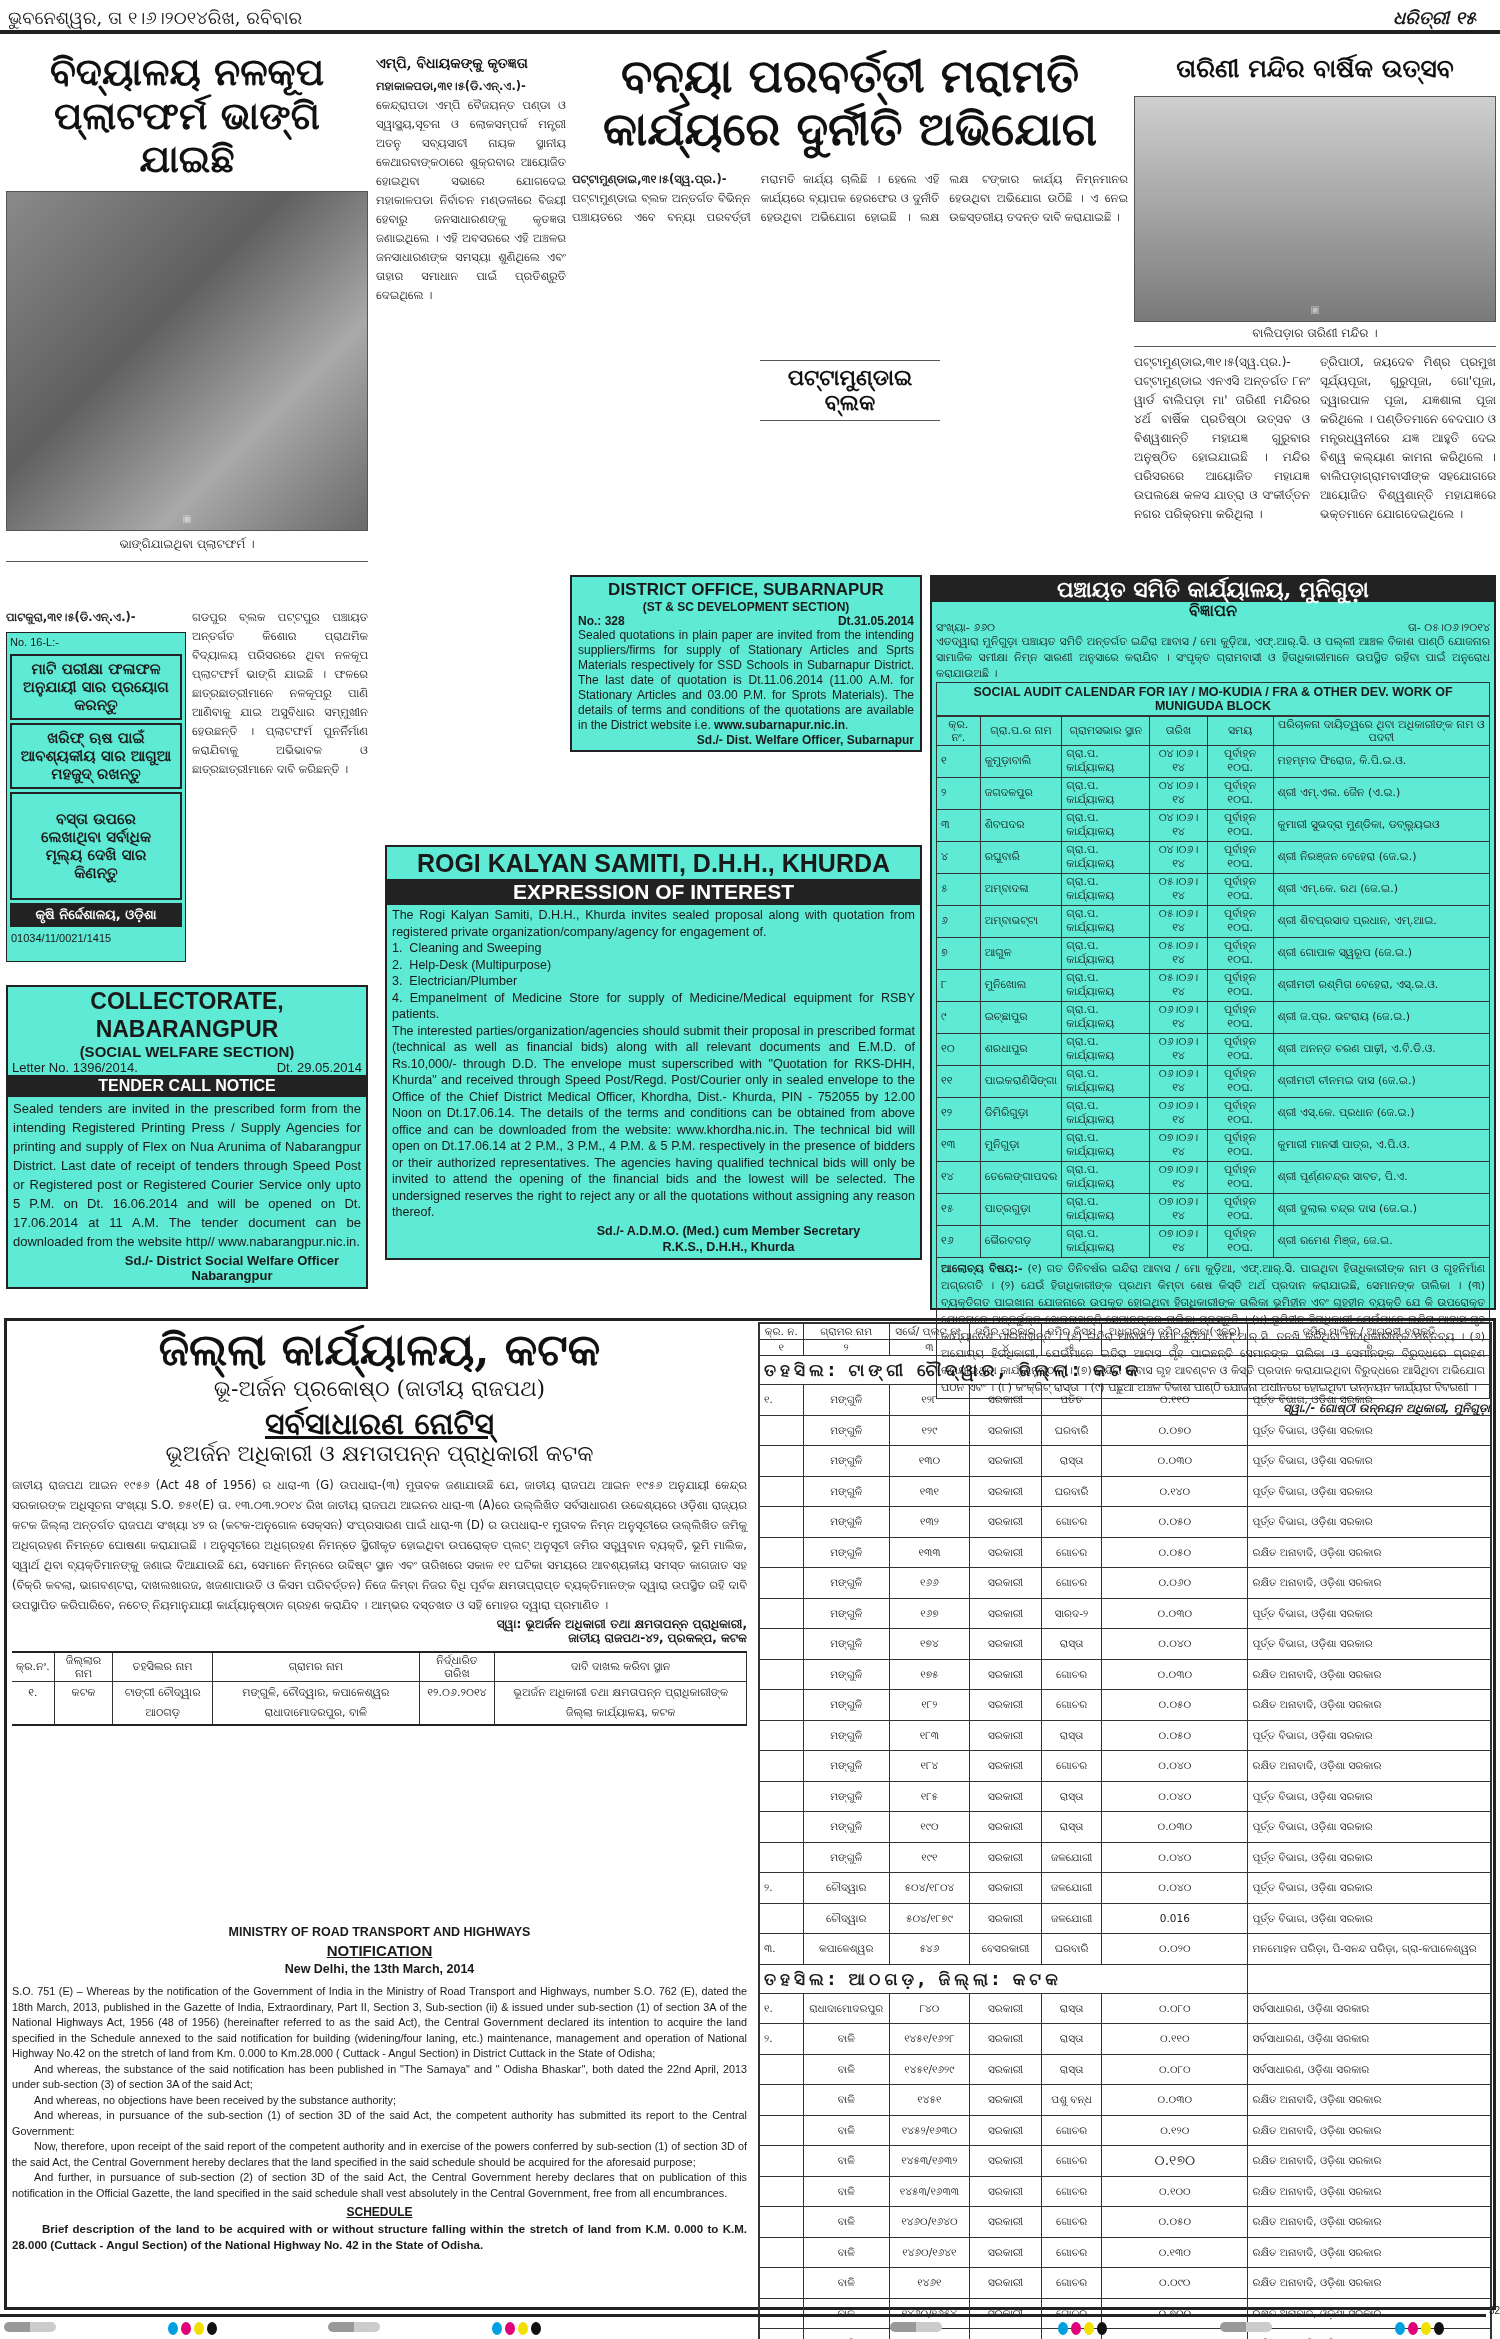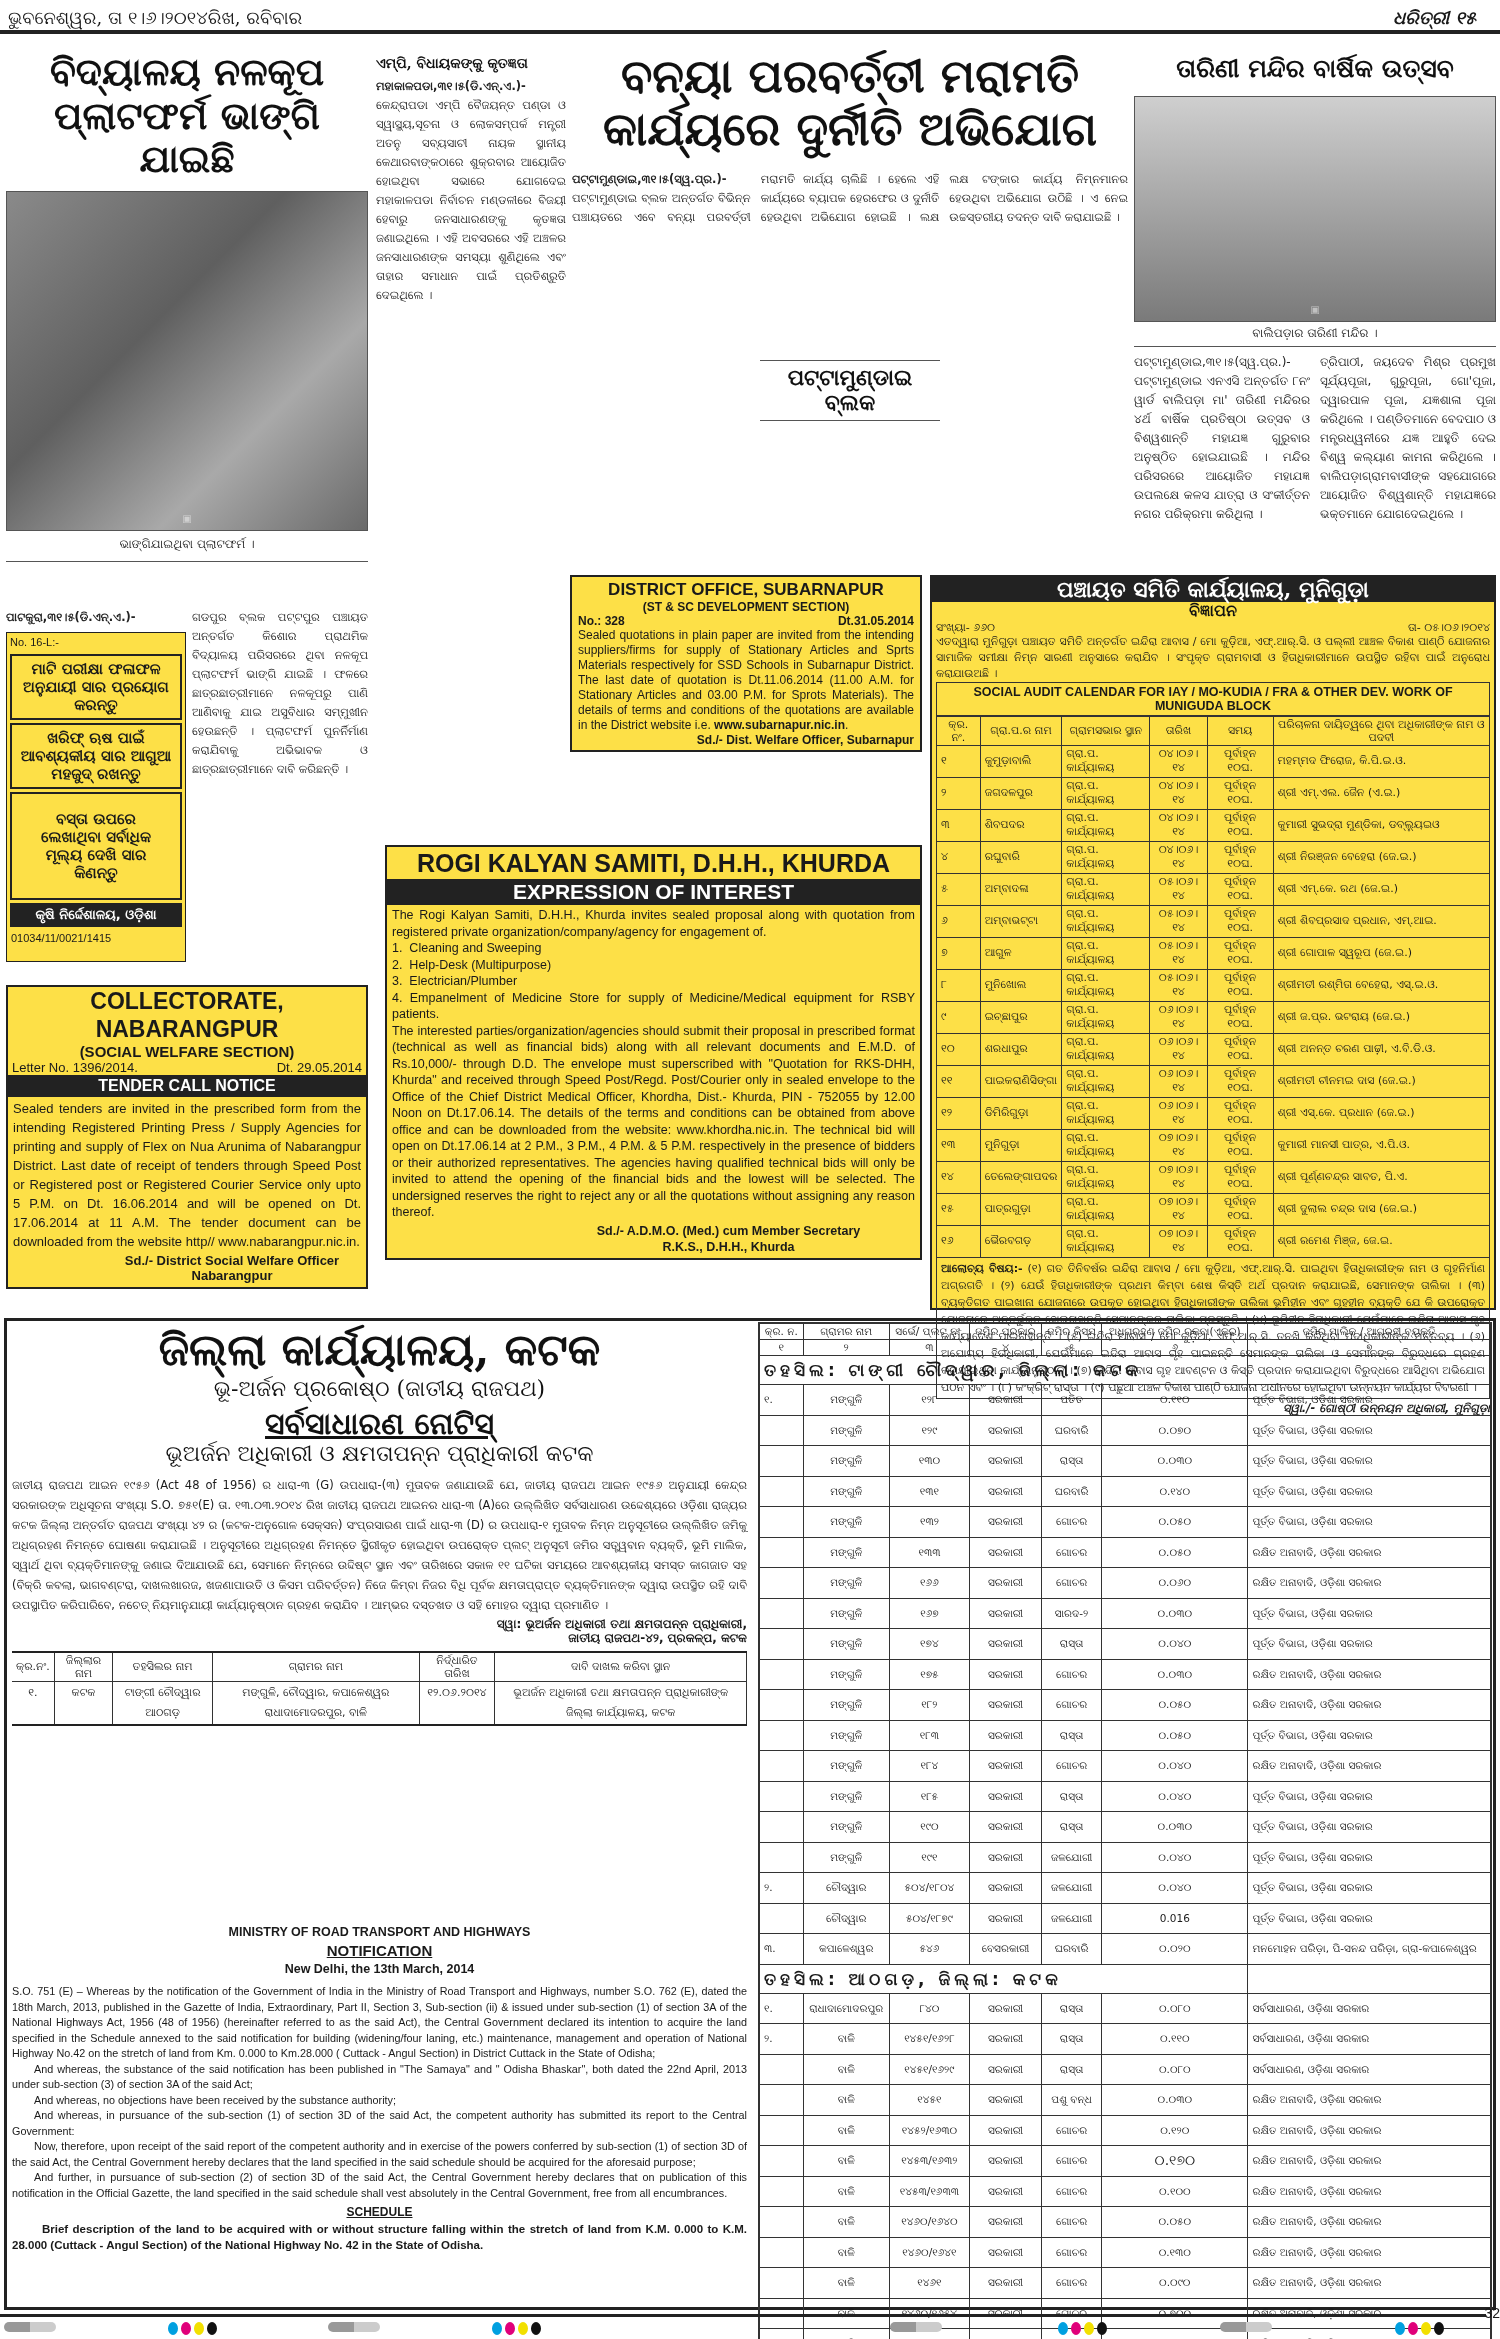--- a/index.html
+++ b/index.html
@@ -6,21 +6,21 @@
   body { width: 1500px; height: 2339px; background: #fff; color: #1a1a1a; font-family: "DejaVu Sans", sans-serif; position: relative; overflow: hidden; }
   .masthead { position: absolute; left: 8px; right: 24px; top: 4px; height: 28px; display: flex; justify-content: space-between; align-items: center; font-size: 18px; font-family: "DejaVu Serif", serif; }
   .mast-rule { position: absolute; left: 0; right: 0; top: 30px; border-top: 4px solid #222; }
   .abs { position: absolute; }
   .headline { font-family: "DejaVu Serif", serif; font-weight: bold; text-align: center; line-height: 1.15; color: #111; }
   .body-text { font-size: 11.5px; line-height: 19px; text-align: justify; color: #222; }
   .photo { background: linear-gradient(135deg,#8a8a8a,#5f5f5f 40%,#a9a9a9 70%,#6a6a6a); border: 1px solid #555; position: relative; overflow: hidden; }
   .photo .ph-label { position: absolute; left: 0; right: 0; bottom: 6px; text-align: center; color: #eee; font-size: 10px; opacity: .6; }
   .caption { font-size: 12px; text-align: center; color: #222; }
   .hr { border-top: 1px solid #555; }
-  .box { border: 2px solid #222; background: #fde047; }
+  .box { border: 2px solid #222; background: #5eead4; }
   .eng { font-family: "Liberation Sans", sans-serif; }
   .black-bar { background: #222; color: #fff; text-align: center; font-weight: bold; }
   table { border-collapse: collapse; width: 100%; }
   td, th { border: 1px solid #333; padding: 1px 4px; font-size: 11px; font-weight: normal; }
   .bottom-marks { position: absolute; left: 0; right: 0; top: 2318px; height: 20px; }
   .dot { display: inline-block; width: 10px; height: 13px; border-radius: 50%; margin-right: 3px; }
   .pill { display: inline-block; width: 52px; height: 10px; border-radius: 5px; background: linear-gradient(90deg,#999 50%,#ccc 50%); }
 </style>
 </head>
 <body>
@@ -642,21 +642,21 @@
           <td style="font-size: 10.5px; height: 30.5px; text-align: center;">ଗୋଚର</td>
           <td style="font-size: 10.5px; height: 30.5px; text-align: center;">୦.୦୭୦</td>
           <td style="font-size: 10.5px; height: 30.5px;">ରକ୍ଷିତ ଅନାବାଦି, ଓଡ଼ିଶା ସରକାର</td>
         </tr>
       </tbody>
   </table>
 
 </div>
 
 <div class="abs" style="left:0;right:14px;top:2314px;border-top:3px solid #222;"></div>
-<div class="abs eng" style="right:0;top:2305px;font-size:14px;">32</div>
+<div class="abs eng" style="right:0;top:2305px;font-size:10px;">32</div>
 <div class="bottom-marks">
   <span class="abs pill" style="left:4px;top:4px;"></span>
   <span class="abs" style="left:168px;top:2px;">
     <span class="dot" style="background:#00a0e0"></span><span class="dot" style="background:#e0007a"></span><span class="dot" style="background:#f2e000"></span><span class="dot" style="background:#111"></span>
   </span>
   <span class="abs pill" style="left:328px;top:4px;"></span>
   <span class="abs" style="left:492px;top:2px;">
     <span class="dot" style="background:#00a0e0"></span><span class="dot" style="background:#e0007a"></span><span class="dot" style="background:#f2e000"></span><span class="dot" style="background:#111"></span>
   </span>
   <span class="abs pill" style="left:890px;top:4px;"></span>

